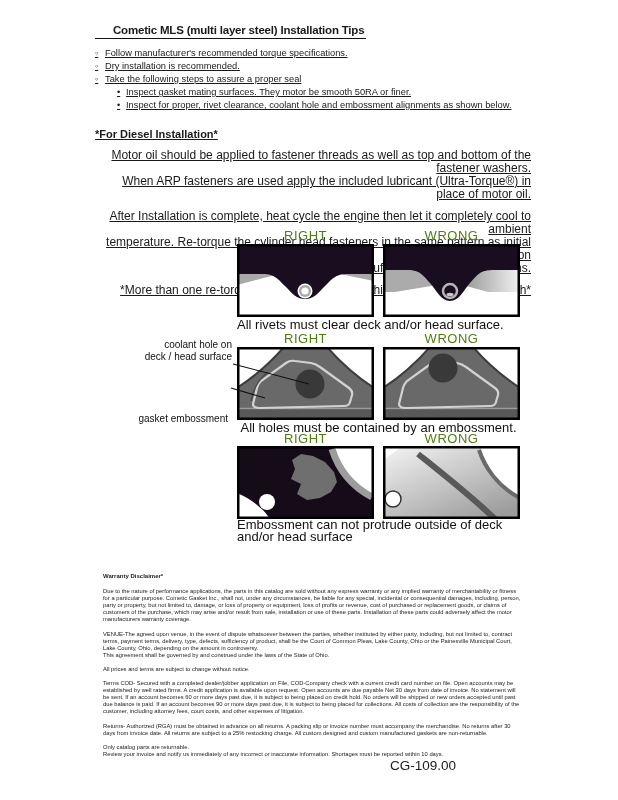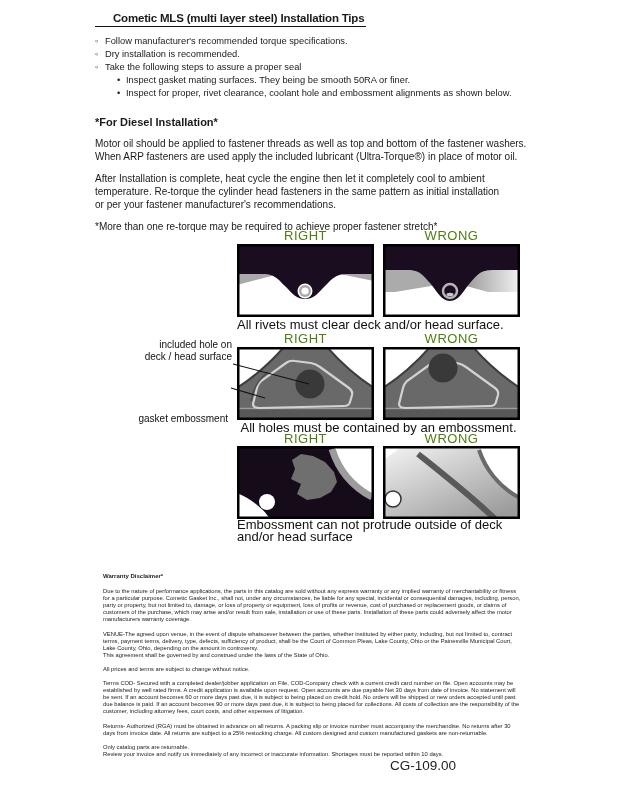--- a/index.html
+++ b/index.html
@@ -1,30 +1,30 @@
 <!DOCTYPE html>
 <html><head>
 <meta charset="utf-8">
 <style>
   html,body{margin:0;padding:0;background:#e8e8e8;}
   #page{position:relative;width:618px;height:800px;background:#ffffff;margin:0 auto;
         font-family:"Liberation Sans",sans-serif;color:#1a1a1a;overflow:hidden;}
   .pre{white-space:pre-line;}
 
   
-  #intro{position:absolute;left:95px;top:8px;width:436px;}
+  #intro{position:absolute;left:95px;top:20px;width:436px;text-decoration:underline;}
   .title{display:inline-block;font-size:11.5px;font-weight:700;letter-spacing:-0.2px;
          border-bottom:1.4px solid #111;padding:0 2px 2px 18px;}
   .bullets{margin-top:8px;font-size:9.3px;line-height:13px;}
   .b{display:flex;}
   .b .m{width:10px;flex:0 0 10px;text-align:left;color:#222;}
   .sub{padding-left:22px;}
   .sub .m{width:9px;flex:0 0 9px;}
   .diesel-h{margin-top:16px;font-size:11px;font-weight:700;}
-  .para{margin-top:9px;font-size:10px;line-height:13px;}
+  .para{margin-top:9px;font-size:12px;line-height:13px;text-align:right;}
 
   
   .fig-label{position:absolute;width:137px;text-align:center;font-size:13px;letter-spacing:0.5px;color:#4d7c0f;}
   .fig-box{position:absolute;width:137px;height:73px;line-height:0;}
   .fig-cap{position:absolute;font-size:13px;line-height:12px;color:#111;}
   .side-label{position:absolute;text-align:right;font-size:10px;line-height:12px;color:#111;}
   #leader-overlay{position:absolute;left:95px;top:228px;pointer-events:none;}
 
   
   #disclaimer{position:absolute;left:103px;top:573px;width:420px;font-size:5.8px;line-height:7.1px;color:#222;}
@@ -49,21 +49,21 @@
       <div class="b">
         <span class="m">◦</span>
         <span>Dry installation is recommended.</span>
       </div>
       <div class="b">
         <span class="m">◦</span>
         <span>Take the following steps to assure a proper seal</span>
       </div>
       <div class="b sub">
         <span class="m">•</span>
-        <span>Inspect gasket mating surfaces.  They being be smooth 50RA or finer.</span>
+        <span>Inspect gasket mating surfaces.  They motor be smooth 50RA or finer.</span>
       </div>
       <div class="b sub">
         <span class="m">•</span>
         <span>Inspect for proper, rivet clearance, coolant hole and embossment alignments as shown below.</span>
       </div>
     </div>
 
     <div class="diesel-h">*For Diesel Installation*</div>
     <div class="para pre">Motor oil should be applied to fastener threads as well as top and bottom of the fastener washers.
 When ARP fasteners are used apply the included lubricant (Ultra-Torque®) in place of motor oil.</div>
@@ -106,21 +106,21 @@
       <ellipse cx="67" cy="50.5" rx="3.5" ry="1.8" fill="#c9c9c9"></ellipse>
       <rect x="1.25" y="1.25" width="134.5" height="70.5" fill="none" stroke="#000000" stroke-width="2.5"></rect>
     </svg>
   </div>
 
   <div class="fig-cap" style="left:237px;top:319px;">All rivets must clear deck and/or head surface.</div>
 
   <div class="fig-label" style="left:237px;top:331px;">RIGHT</div>
   <div class="fig-label" style="left:383px;top:331px;">WRONG</div>
 
-  <div class="side-label pre" style="left:100px;top:339px;width:132px;">included hole on
+  <div class="side-label pre" style="left:100px;top:339px;width:132px;">coolant hole on
 deck / head surface</div>
   <div class="side-label" style="left:98px;top:377px;width:130px;margin-top:36px;">gasket embossment</div>
 
   <div class="fig-box" style="left:237px;top:347px;">
     <svg viewBox="0 0 137 73" width="137" height="73">
       <rect x="0" y="0" width="137" height="73" fill="#696969"></rect>
       <path d="M0,0 L47,0 Q26,24 0,41 Z" fill="#ffffff"></path>
       <path d="M47,0 Q26,24 0,41" stroke="#3d3d3d" stroke-width="2" fill="none"></path>
       <path d="M137,0 L90,0 Q111,24 137,41 Z" fill="#ffffff"></path>
       <path d="M90,0 Q111,24 137,41" stroke="#3d3d3d" stroke-width="2" fill="none"></path>

